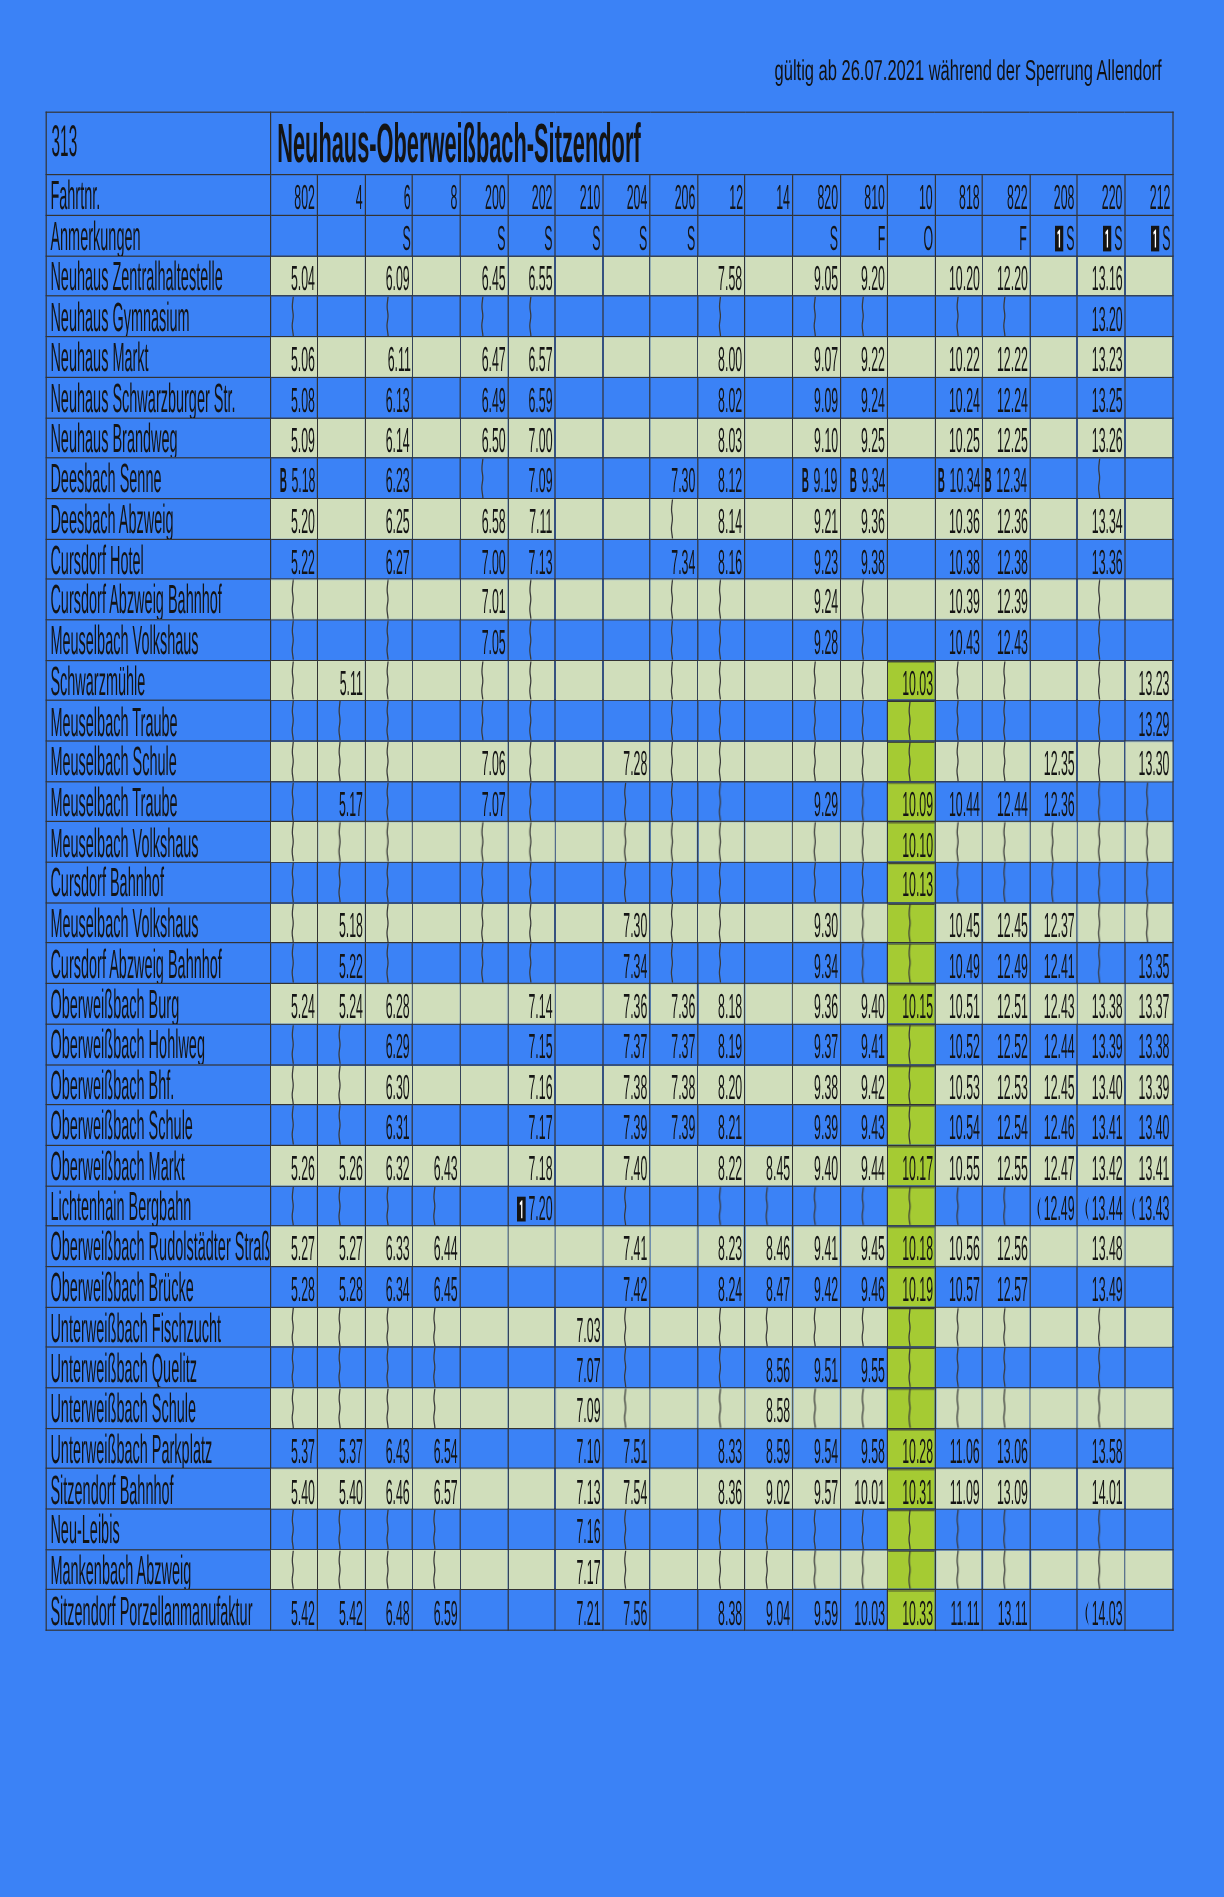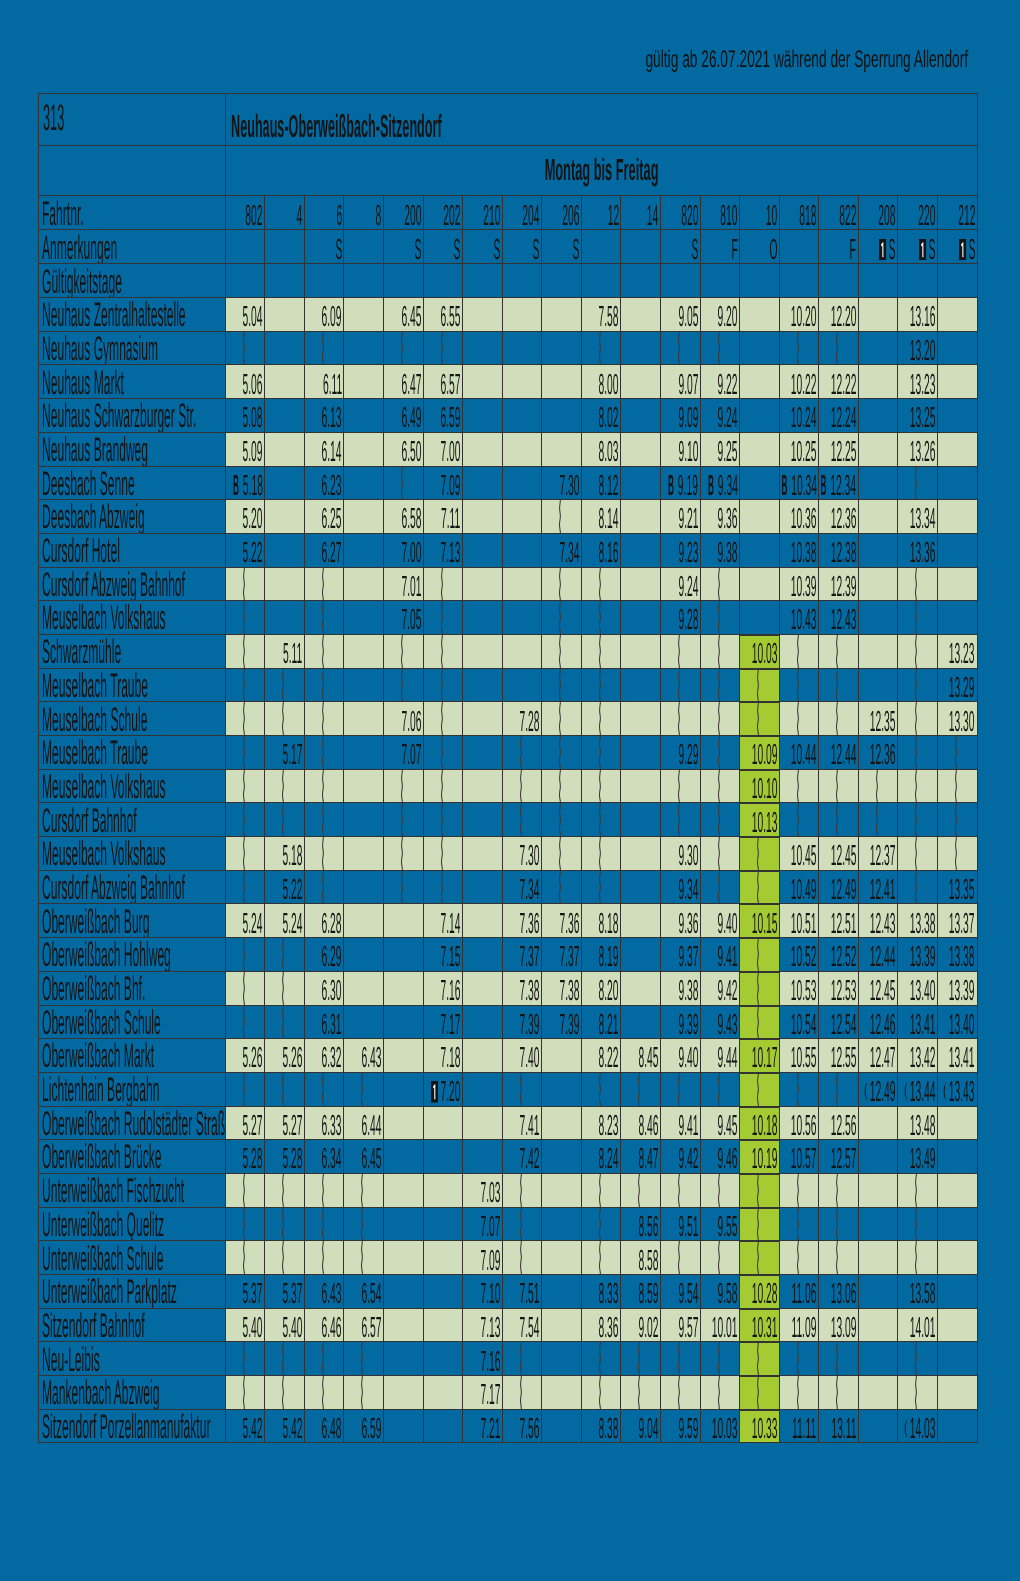--- a/index.html
+++ b/index.html
@@ -1,19 +1,19 @@
 <!DOCTYPE html>
 <html><head>
 <meta charset="utf-8">
 <title>313 Neuhaus-Oberweissbach-Sitzendorf</title>
 <style>
   html,body{margin:0;padding:0;background:#ffffff;}
   body{width:1020px;height:1581px;overflow:hidden;font-family:"Liberation Sans",sans-serif;color:#141414;
        -webkit-font-smoothing:antialiased;text-rendering:geometricPrecision;}
-  .page{position:relative;width:1020px;height:1581px;background:#0369a1;opacity:0.999;}
+  .page{position:relative;width:1020px;height:1581px;background:#3b82f6;opacity:0.999;}
 
   
   .notice{position:absolute;right:51.5px;top:48px;font-family:"Liberation Sans",sans-serif;
           font-size:24px;line-height:24px;color:#111;white-space:nowrap;
           transform:scaleX(0.573);transform-origin:right top;}
 
   
   .tbl{position:absolute;left:38px;top:92.5px;width:938.5px;border-collapse:collapse;table-layout:fixed;}
   .tbl td{padding:0;margin:0;border:1px solid #333333;vertical-align:top;
           overflow:hidden;position:relative;}
@@ -24,21 +24,21 @@
         transform-origin:right bottom;transform:scaleX(0.355) translateZ(0);}
   .cwl>i{transform-origin:left bottom;}
 
   .r-title td{height:51.5px;}
   .r-period td{height:49.4px;}
   .r-head td{height:32.9px;}
   .r-data td{height:32.7px;}
 
   .line-no{left:4px;bottom:9.5px;font-size:37px;font-weight:normal;}
   .line-no>i{transform:scaleX(0.345);}
-  .route  {left:5.5px;bottom:3px;font-size:32px;font-weight:bold;margin-top:45px;}
+  .route  {left:5.5px;bottom:3px;font-size:46px;font-weight:bold;margin-top:45px;}
   .route>i{transform:scaleX(0.395);}
   .period {bottom:10px;font-size:30.5px;font-weight:bold;}
   .period>i{transform:scaleX(0.42);}
   .lab    {left:3px;bottom:-1.5px;font-size:34px;}
   .num    {right:1.6px;bottom:-1.5px;font-size:29px;}
 
   .sh{background:#d0debb;}
   .hl{background:transparent;}
   .hl::before{content:"";position:absolute;left:0;right:0;top:0;bottom:0;background:#a5cb33;z-index:-1;}
   .hl::after{content:"";position:absolute;left:0;right:0;top:0;height:1px;background:#333;}
@@ -79,26 +79,20 @@
       </colgroup>
     <tbody id="tb">
         <tr class="r-title">
           <td>
             <div class="cw line-no cwl"><i>313</i></div>
           </td>
           <td colspan="19">
             <div class="cw route cwl"><i>Neuhaus-Oberweißbach-Sitzendorf</i></div>
           </td>
         </tr>
-        <tr class="r-period">
-          <td></td>
-          <td colspan="19">
-            <div class="cw period cwl" style="left: 0px; right: 0px; text-align: center;"><i style="transform-origin: center bottom;">Montag bis Freitag</i></div>
-          </td>
-        </tr>
         <tr class="r-head">
           <td>
             <div class="cw lab cwl"><i>Fahrtnr.</i></div>
           </td>
           <td>
             <div class="cw num"><i>802</i></div>
           </td>
           <td>
             <div class="cw num"><i>4</i></div>
           </td>
@@ -205,44 +199,20 @@
                   <rect x="0" y="0" width="20.5" height="21.5" fill="#141414"></rect>
                   <path d="M6.2 5.6 L11.0 3.2 L12.7 3.2 L12.7 18.3 L9.6 18.3 L9.6 6.6 L6.9 7.6 Z" fill="#ffffff"></path>
                 </svg><span class="gap"></span>S</i></div>
           </td>
           <td>
             <div class="cw num"><i><svg class="bx" viewBox="0 0 20.5 21.5" width="20.5" height="21.5">
                   <rect x="0" y="0" width="20.5" height="21.5" fill="#141414"></rect>
                   <path d="M6.2 5.6 L11.0 3.2 L12.7 3.2 L12.7 18.3 L9.6 18.3 L9.6 6.6 L6.9 7.6 Z" fill="#ffffff"></path>
                 </svg><span class="gap"></span>S</i></div>
           </td>
-        </tr>
-        <tr class="r-head">
-          <td>
-            <div class="cw lab cwl"><i>Gültigkeitstage</i></div>
-          </td>
-          <td></td>
-          <td></td>
-          <td></td>
-          <td></td>
-          <td></td>
-          <td></td>
-          <td></td>
-          <td></td>
-          <td></td>
-          <td></td>
-          <td></td>
-          <td></td>
-          <td></td>
-          <td></td>
-          <td></td>
-          <td></td>
-          <td></td>
-          <td></td>
-          <td></td>
         </tr>
         <tr class="r-data">
           <td>
             <div class="cw lab cwl"><i>Neuhaus Zentralhaltestelle</i></div>
           </td>
           <td class="sh">
             <div class="cw num"><i>5.04</i></div>
           </td>
           <td class="sh"></td>
           <td class="sh">

